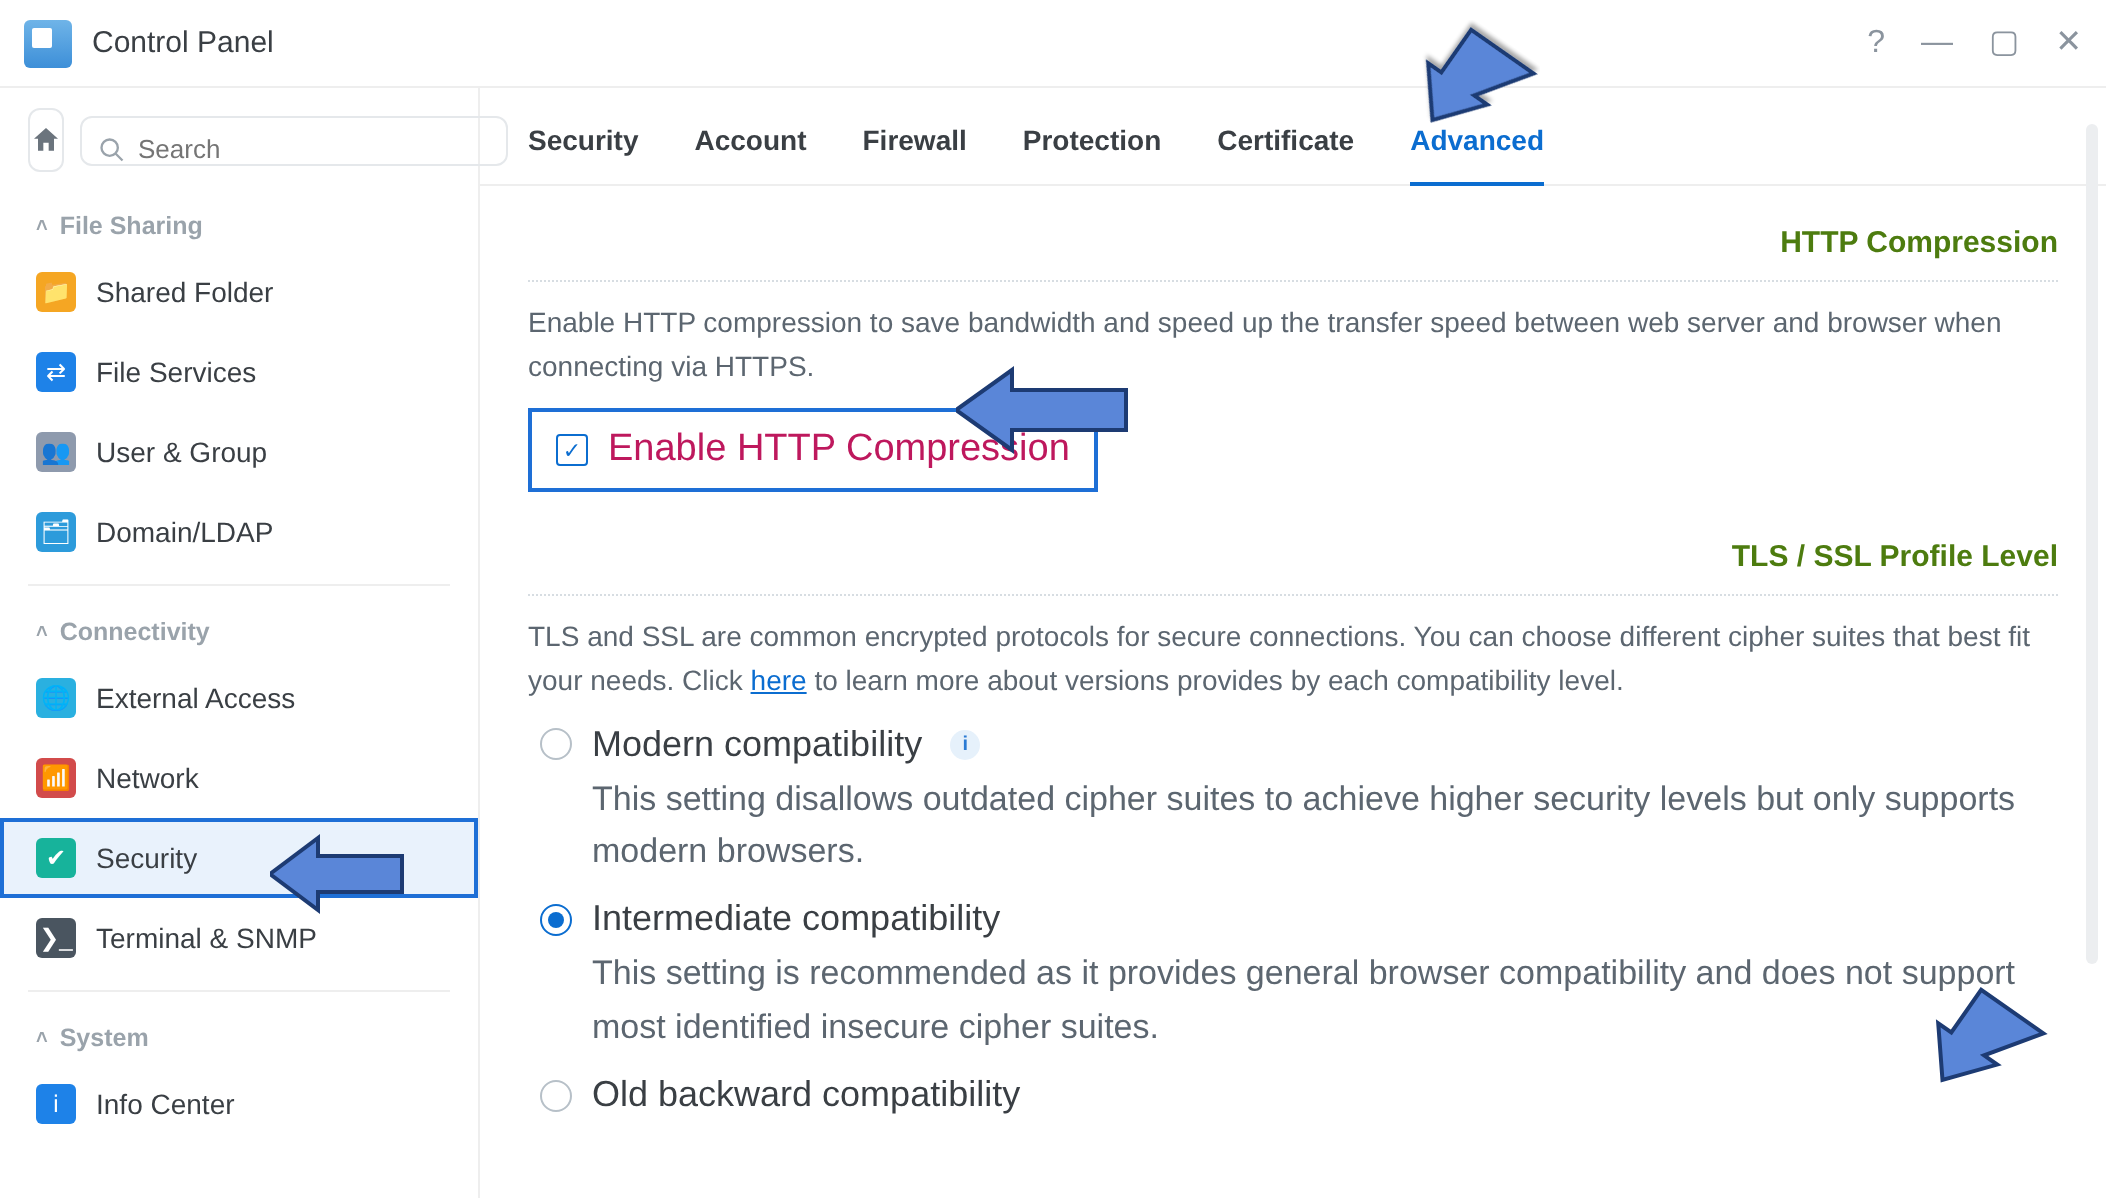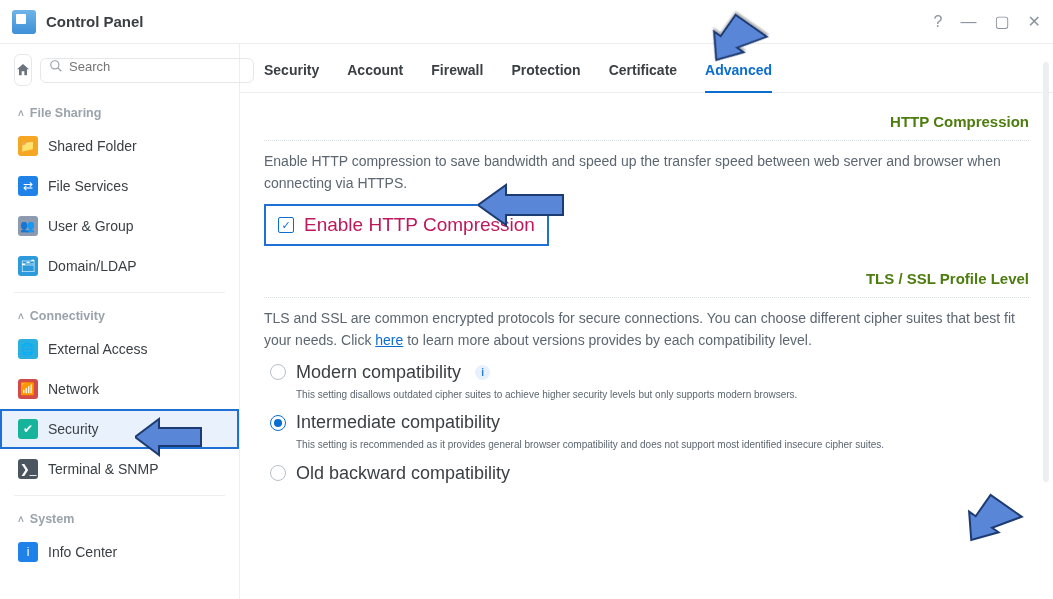--- a/index.html
+++ b/index.html
@@ -2,30 +2,30 @@
 <html><head>
 <meta charset="utf-8">
 <style>
 * { box-sizing: border-box; margin: 0; padding: 0; }
 body { font-family: -apple-system, BlinkMacSystemFont, "Segoe UI", Arial, sans-serif; font-size: 13px; color: #505a64; background: #fff; width: 1053px; height: 599px; overflow: hidden; position: relative; }
 
 
 .titlebar { height: 44px; display: flex; align-items: center; padding: 0 12px; border-bottom: 1px solid #eee; }
 .titlebar .app-icon { width: 24px; height: 24px; background: linear-gradient(#6fb4e8,#3d8fd8); border-radius: 3px; margin-right: 10px; position: relative; }
 .titlebar .app-icon::after { content: ""; position: absolute; left: 4px; top: 4px; width: 10px; height: 10px; background: #fff; border-radius: 1px; }
-.titlebar .title { font-size: 15px; font-weight: 700; color: #3a3f44; }
+.titlebar .title { font-size: 15px; font-weight: 400; color: #3a3f44; }
 .winctrls { margin-left: auto; display: flex; gap: 18px; align-items: center; color: #8b949e; }
 .winctrls span { cursor: pointer; font-size: 16px; line-height: 1; }
 
 
 .app { display: flex; height: 555px; }
 .sidebar { width: 240px; border-right: 1px solid #eee; display: flex; flex-direction: column; padding-top: 10px; }
 .side-top { display: flex; align-items: center; gap: 8px; padding: 0 14px 10px 14px; }
 .home-btn { width: 32px; height: 32px; border: 1px solid #e5e8eb; border-radius: 6px; display: flex; align-items: center; justify-content: center; color: #6b747d; cursor: pointer; }
-.search-wrap { flex: 1; height: 25px; border: 1px solid #e5e8eb; border-radius: 6px; display: flex; align-items: flex-start; padding: 0 8px; gap: 6px; color: #9aa3ab; }
+.search-wrap { flex: 1; height: 25px; border: 1px solid #e5e8eb; border-radius: 6px; display: flex; align-items: flex-end; padding: 0 8px; gap: 6px; color: #9aa3ab; }
 .search-wrap input { border: none; outline: none; flex: 1; font-size: 13px; color: #505a64; background: transparent; }
 
 .group-head { display: flex; align-items: center; gap: 6px; padding: 10px 18px 6px 18px; color: #9aa3ab; font-size: 12.5px; font-weight: 600; }
 .group-head .chev { font-size: 10px; }
 
 .nav-item { display: flex; align-items: center; gap: 10px; height: 40px; padding: 0 18px; cursor: pointer; color: #3a3f44; font-size: 14px; }
 .nav-item.selected { background: #e9f2fc; outline: 2px solid #1e6fd6; outline-offset: -2px; }
 .nav-icon { width: 20px; height: 20px; display: inline-flex; align-items: center; justify-content: center; border-radius: 3px; font-size: 12px; color: #fff; }
 .hr { height: 1px; background: #eee; margin: 6px 14px; }
 
@@ -44,21 +44,21 @@
 .check-wrap { display: inline-flex; align-items: center; gap: 10px; padding: 8px 12px; border: 2px solid #1e6fd6; }
 .checkbox { width: 16px; height: 16px; border: 1.5px solid #0b6dd0; border-radius: 2px; display: inline-flex; align-items: center; justify-content: center; color: #0b6dd0; font-size: 11px; cursor: pointer; }
 .check-label { color: #be185d; font-size: 19px; }
 
 .opt { display: flex; align-items: center; gap: 10px; margin: 10px 0 4px 6px; }
 .radio { width: 16px; height: 16px; border-radius: 50%; border: 1.5px solid #b7c0c8; display: inline-block; position: relative; cursor: pointer; }
 .radio.checked { border-color: #0b6dd0; }
 .radio.checked::after { content: ""; position: absolute; left: 3px; top: 3px; width: 8px; height: 8px; border-radius: 50%; background: #0b6dd0; }
 .opt-label { color: #3a3f44; font-size: 18px; }
 .info-badge { width: 15px; height: 15px; border-radius: 50%; background: #e6f1fb; color: #2b7bd4; font-size: 10px; font-weight: 700; display: inline-flex; align-items: center; justify-content: center; margin-left: 4px; cursor: help; }
-.opt-desc { color: #5c6670; font-size: 10px; line-height: 1.55; margin: 4px 0 8px 32px; }
+.opt-desc { color: #5c6670; font-size: 17px; line-height: 1.55; margin: 4px 0 8px 32px; }
 
 .footer { position: absolute; left: 0; right: 0; bottom: 0; height: 56px; border-top: 1px solid #eee; background: #fff; display: flex; align-items: center; justify-content: flex-end; gap: 12px; padding: 0 24px; }
 .btn { height: 32px; padding: 0 22px; border-radius: 16px; border: none; font-size: 13.5px; cursor: pointer; }
 .btn-reset { background: #eef1f4; color: #5c6670; }
 .btn-apply { background: #046ad6; color: #fff; font-weight: 600; }
 
 
 .scroll-stub { position: absolute; right: 4px; top: 18px; width: 6px; height: 420px; background: #eceef0; border-radius: 3px; }
 
 

